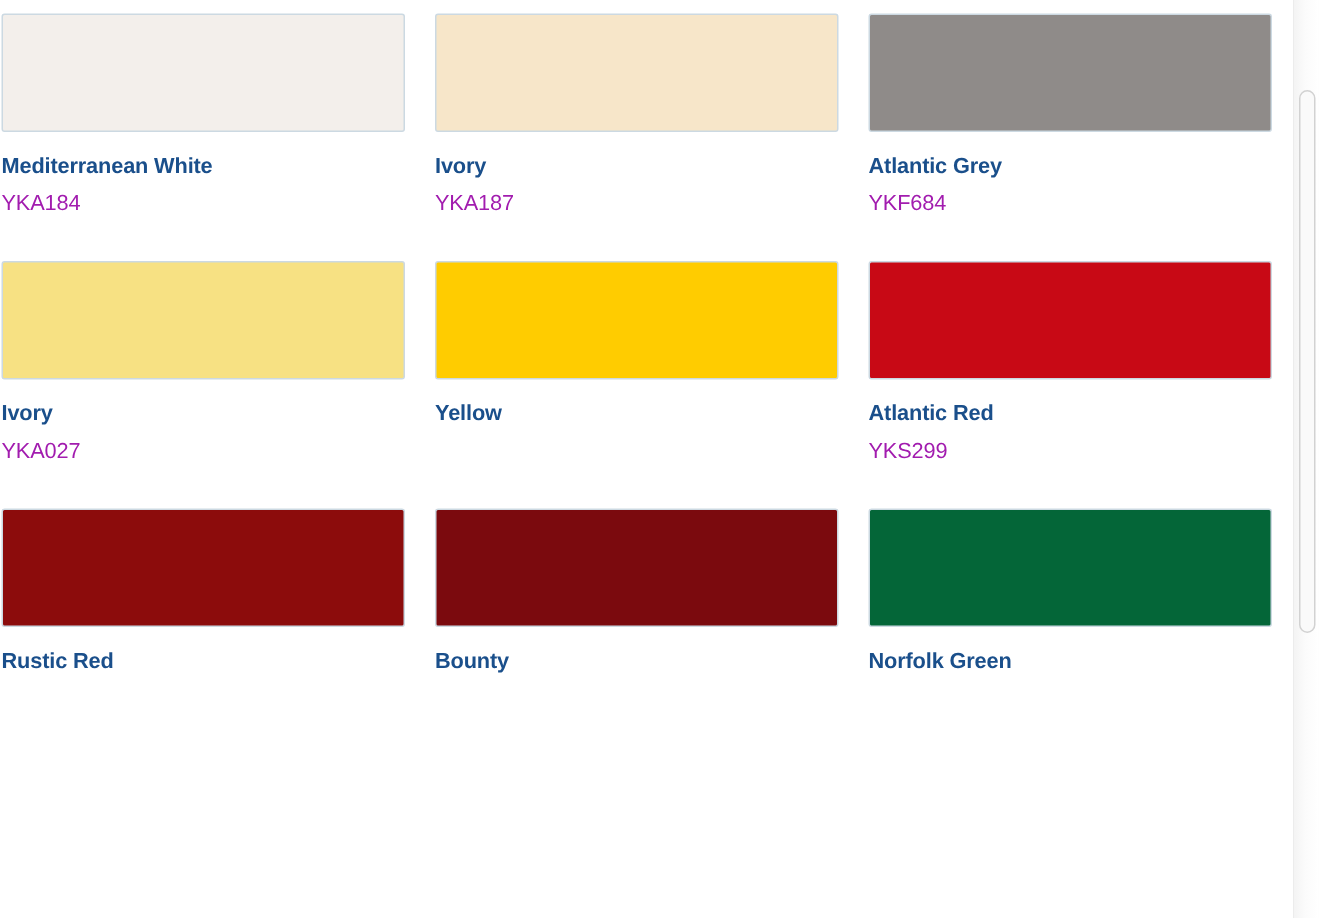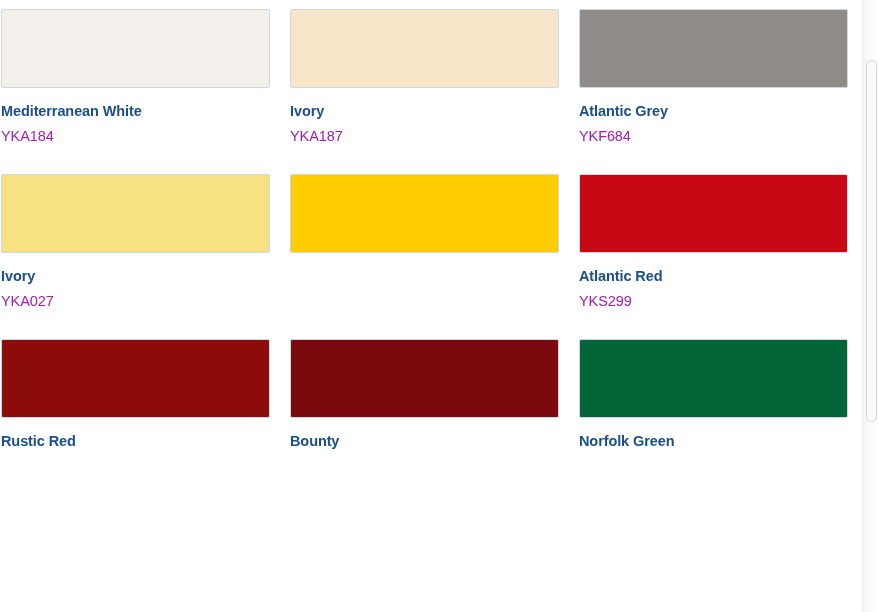--- a/index.html
+++ b/index.html
@@ -124,20 +124,21 @@
           <span class="swatch-name">Atlantic Grey</span>
           <span class="swatch-code">YKF684</span>
         </div>
         <div class="swatch-card">
           <span class="swatch-chip" style="background-color: rgb(247, 225, 131);"></span>
           <span class="swatch-name">Ivory</span>
           <span class="swatch-code">YKA027</span>
         </div>
         <div class="swatch-card">
           <span class="swatch-chip" style="background-color: rgb(255, 204, 0);"></span>
+          <span class="swatch-name">Yellow</span>
           <span class="swatch-code"></span>
         </div>
         <div class="swatch-card">
           <span class="swatch-chip" style="background-color: rgb(200, 9, 21);"></span>
           <span class="swatch-name">Atlantic Red</span>
           <span class="swatch-code">YKS299</span>
         </div>
         <div class="swatch-card">
           <span class="swatch-chip" style="background-color: rgb(140, 12, 12);"></span>
           <span class="swatch-name">Rustic Red</span>

